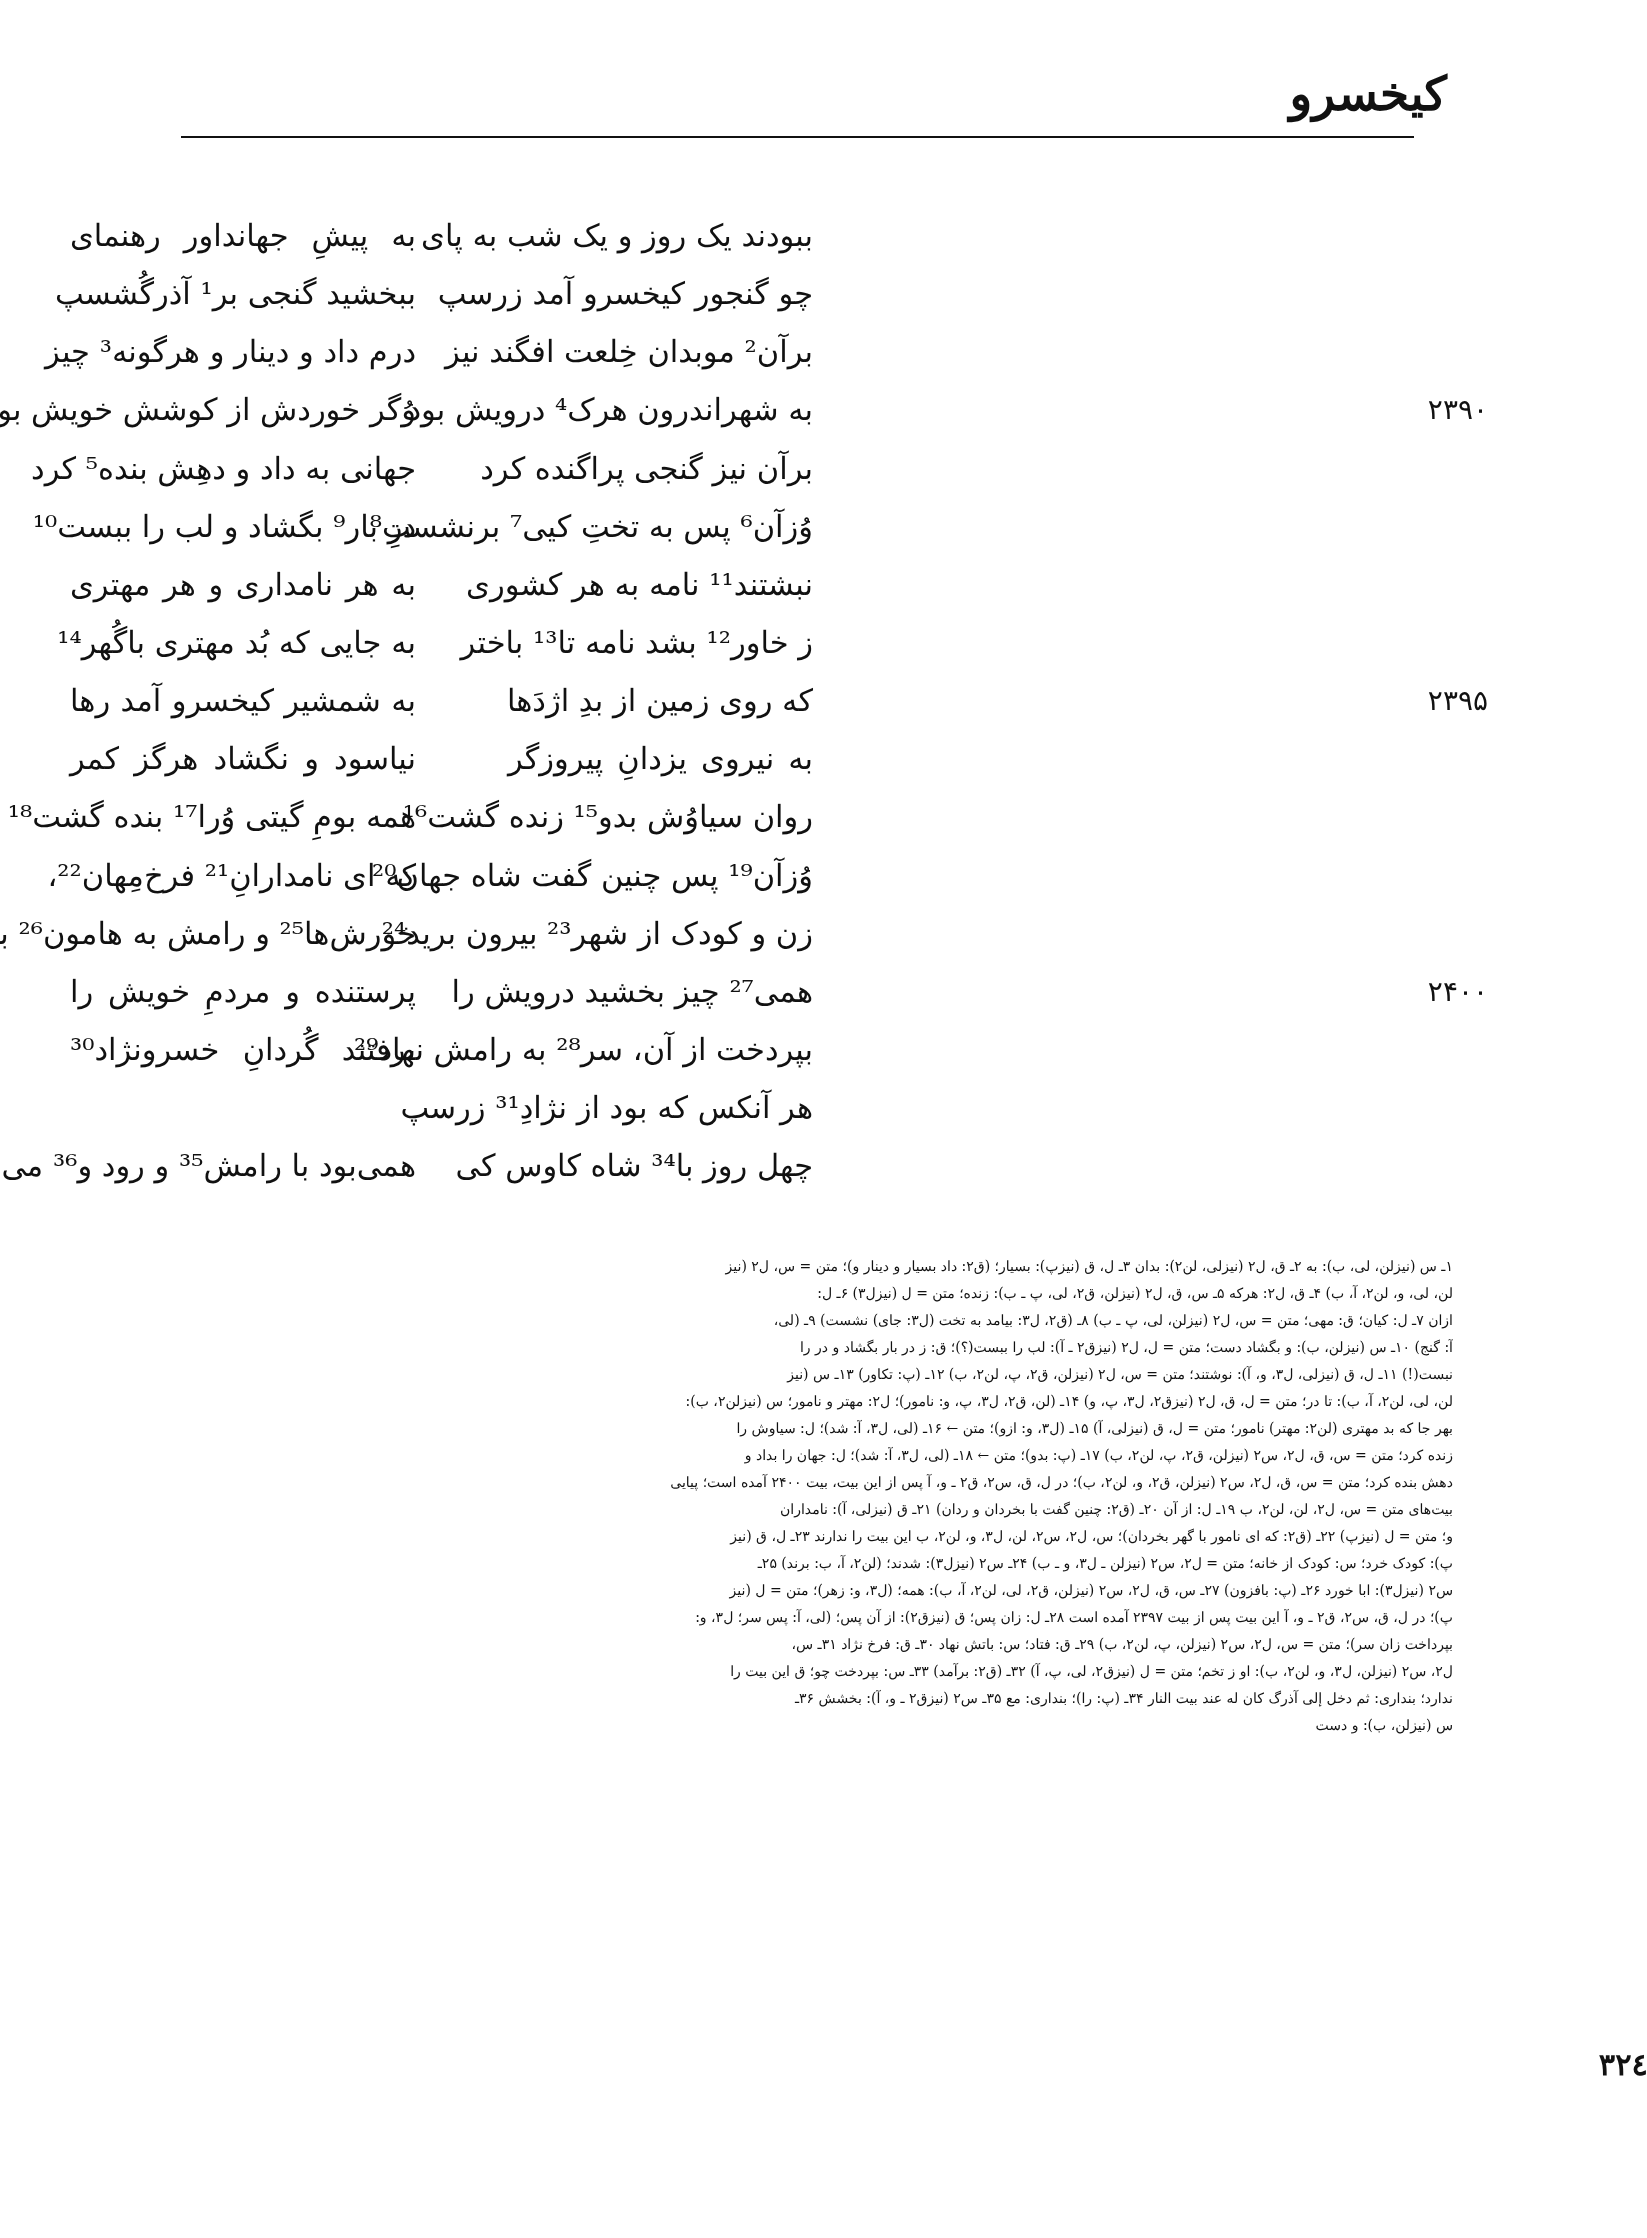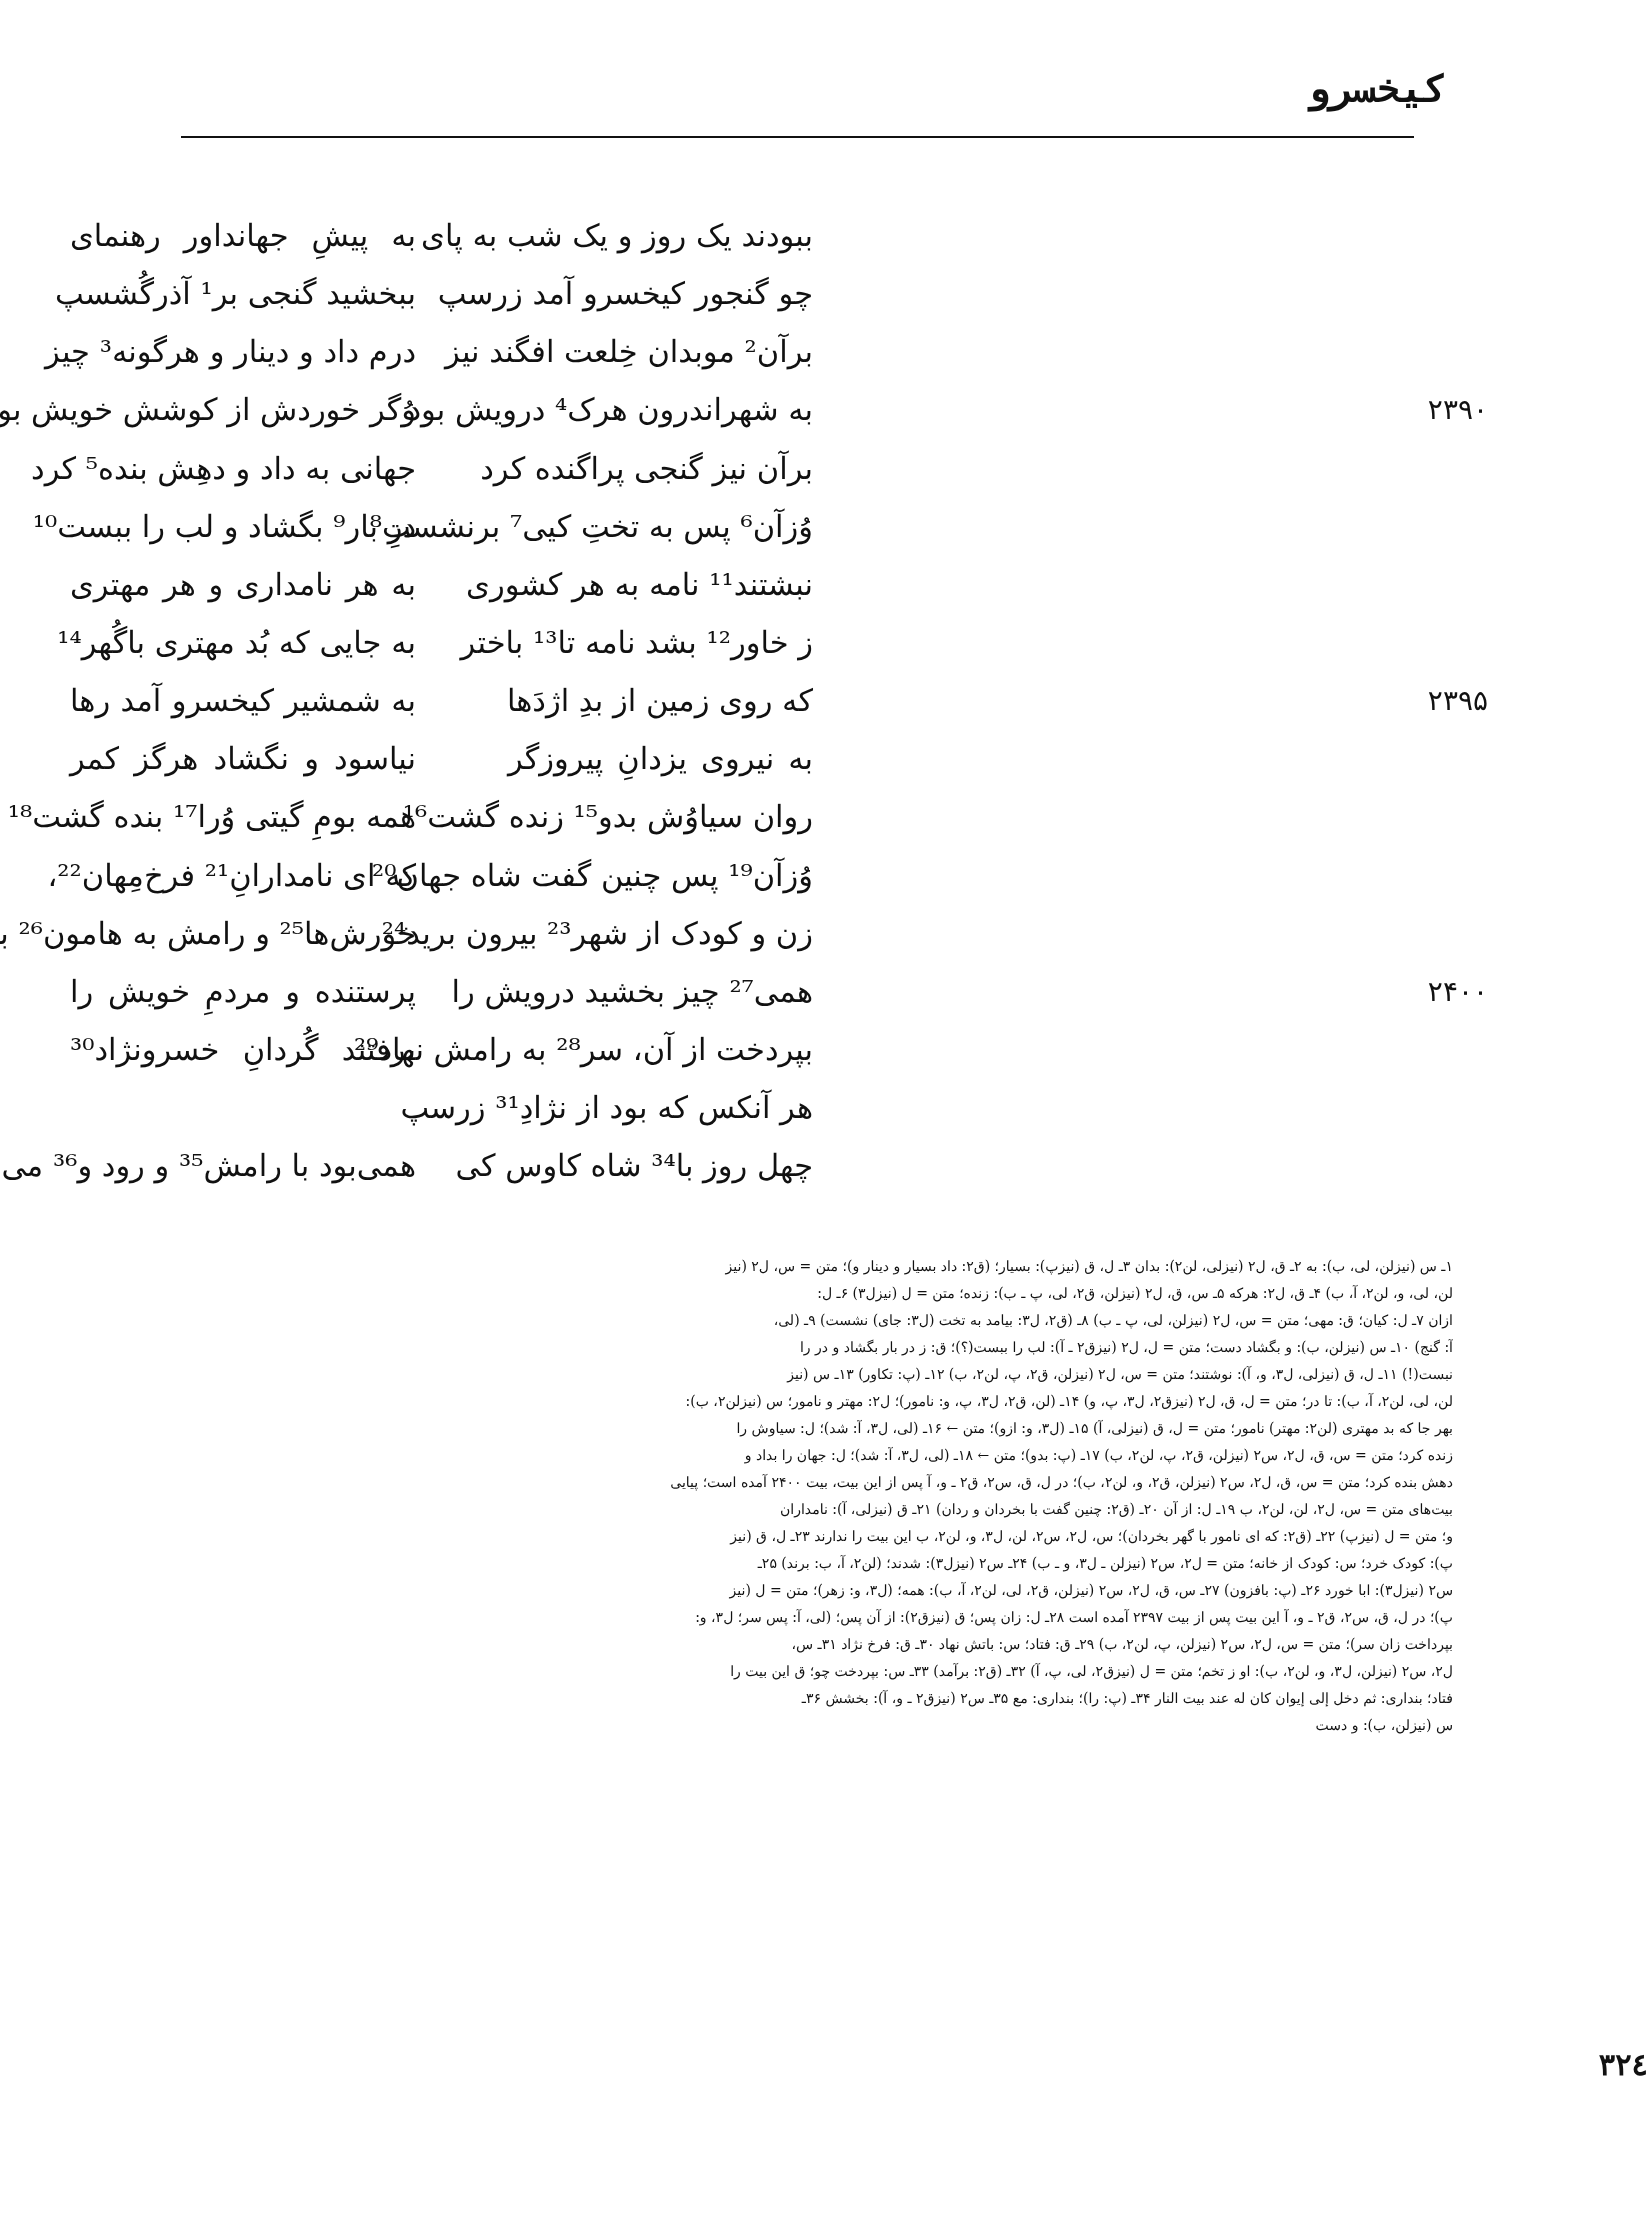--- a/index.html
+++ b/index.html
@@ -1,18 +1,18 @@
 <!DOCTYPE html>
 <html style="font-size:11px"><head>
 <meta charset="utf-8">
 <style>
   html, body { margin:0; padding:0; background:#ffffff; }
   body { width:1648px; height:2239px; position:relative; overflow:hidden;
          font-family: "DejaVu Serif", "Liberation Serif", serif; color:#111; }
-  .header-title { position:absolute; right:201px; top:66px; font-size:39px; font-weight:bold; direction:rtl;font-family:Liberation Mono, monospace; }
+  .header-title { position:absolute; right:201px; top:66px; font-size:47px; font-weight:bold; direction:rtl; }
   .header-rule { position:absolute; left:181px; right:234px; top:136px; height:2.1px; background:#111; }
   .verse-area { position:absolute; top:208px; left:0; width:1648px; }
   .couplet { position:absolute; height:55px; direction:rtl; font-size:30.5px; line-height:55px; white-space:nowrap; }
   .hemi-right { position:absolute; right:835px; width:305px; text-align:justify; text-align-last:justify; }
   .hemi-left  { position:absolute; right:1232px; width:346px; text-align:justify; text-align-last:justify; }
   .verse-num { position:absolute; right:160px; font-size:28px; font-weight:normal; }
   .footnotes { position:absolute; top:1253px; right:195px; width:1260px; direction:rtl;
                font-size:14px; line-height:27px; text-align:justify; }
   .fn-line { display:block; white-space:nowrap; overflow:hidden; }
   .page-number { position:absolute; top:2046px; left:0; width:1648px; text-align:right; font-size:30.5px; font-weight:bold; }
@@ -120,18 +120,18 @@
   <span class="fn-line">بهر جا که بد مهتری (لن۲: مهتر) نامور؛ متن = ل، ق (نیزلی، آ)      ۱۵ـ (ل۳، و: ازو)؛ متن ←      ۱۶ـ (لی، ل۳، آ: شد)؛ ل: سیاوش را</span>
   <span class="fn-line">زنده کرد؛ متن = س، ق، ل۲، س۲ (نیزلن، ق۲، پ، لن۲، ب)      ۱۷ـ (پ: بدو)؛ متن ←      ۱۸ـ (لی، ل۳، آ: شد)؛ ل: جهان را بداد و</span>
   <span class="fn-line">دهش بنده کرد؛ متن = س، ق، ل۲، س۲ (نیزلن، ق۲، و، لن۲، ب)؛ در ل، ق، س۲، ق۲ ـ و، آ پس از این بیت، بیت ۲۴۰۰ آمده است؛ پیایی</span>
   <span class="fn-line">بیت‌های متن = س، ل۲، لن، لن۲، ب      ۱۹ـ ل: از آن      ۲۰ـ (ق۲: چنین گفت با بخردان و ردان)      ۲۱ـ ق (نیزلی، آ): نامداران</span>
   <span class="fn-line">و؛ متن = ل (نیزپ)      ۲۲ـ (ق۲: که ای نامور با گهر بخردان)؛ س، ل۲، س۲، لن، ل۳، و، لن۲، ب این بیت را ندارند      ۲۳ـ ل، ق (نیز</span>
   <span class="fn-line">پ): کودک خرد؛ س: کودک از خانه؛ متن = ل۲، س۲ (نیزلن ـ ل۳، و ـ ب)      ۲۴ـ س۲ (نیزل۳): شدند؛ (لن۲، آ، ب: برند)      ۲۵ـ</span>
   <span class="fn-line">س۲ (نیزل۳): ابا خورد      ۲۶ـ (پ: بافزون)      ۲۷ـ س، ق، ل۲، س۲ (نیزلن، ق۲، لی، لن۲، آ، ب): همه؛ (ل۳، و: زهر)؛ متن = ل (نیز</span>
   <span class="fn-line">پ)؛ در ل، ق، س۲، ق۲ ـ و، آ این بیت پس از بیت ۲۳۹۷ آمده است      ۲۸ـ ل: زان پس؛ ق (نیزق۲): از آن پس؛ (لی، آ: پس سر؛ ل۳، و:</span>
   <span class="fn-line">بپرداخت زان سر)؛ متن = س، ل۲، س۲ (نیزلن، پ، لن۲، ب)      ۲۹ـ ق: فتاد؛ س: باتش نهاد      ۳۰ـ ق: فرخ نژاد      ۳۱ـ س،</span>
   <span class="fn-line">ل۲، س۲ (نیزلن، ل۳، و، لن۲، ب): او ز تخم؛ متن = ل (نیزق۲، لی، پ، آ)      ۳۲ـ (ق۲: برآمد)      ۳۳ـ س: بپردخت چو؛ ق این بیت را</span>
-  <span class="fn-line">فتاد؛ بنداری: ثم دخل إلی إیوان کان له عند بیت النار      ۳۴ـ (پ: را)؛ بنداری: مع      ۳۵ـ س۲ (نیزق۲ ـ و، آ): بخشش      ۳۶ـ</span>
+  <span class="fn-line">ندارد؛ بنداری: ثم دخل إلی آذرگ کان له عند بیت النار      ۳۴ـ (پ: را)؛ بنداری: مع      ۳۵ـ س۲ (نیزق۲ ـ و، آ): بخشش      ۳۶ـ</span>
   <span class="fn-line">س (نیزلن، ب): و دست</span>
 </div>
 
 <div class="page-number">۳۲٤</div>
 
 
 </body></html>

